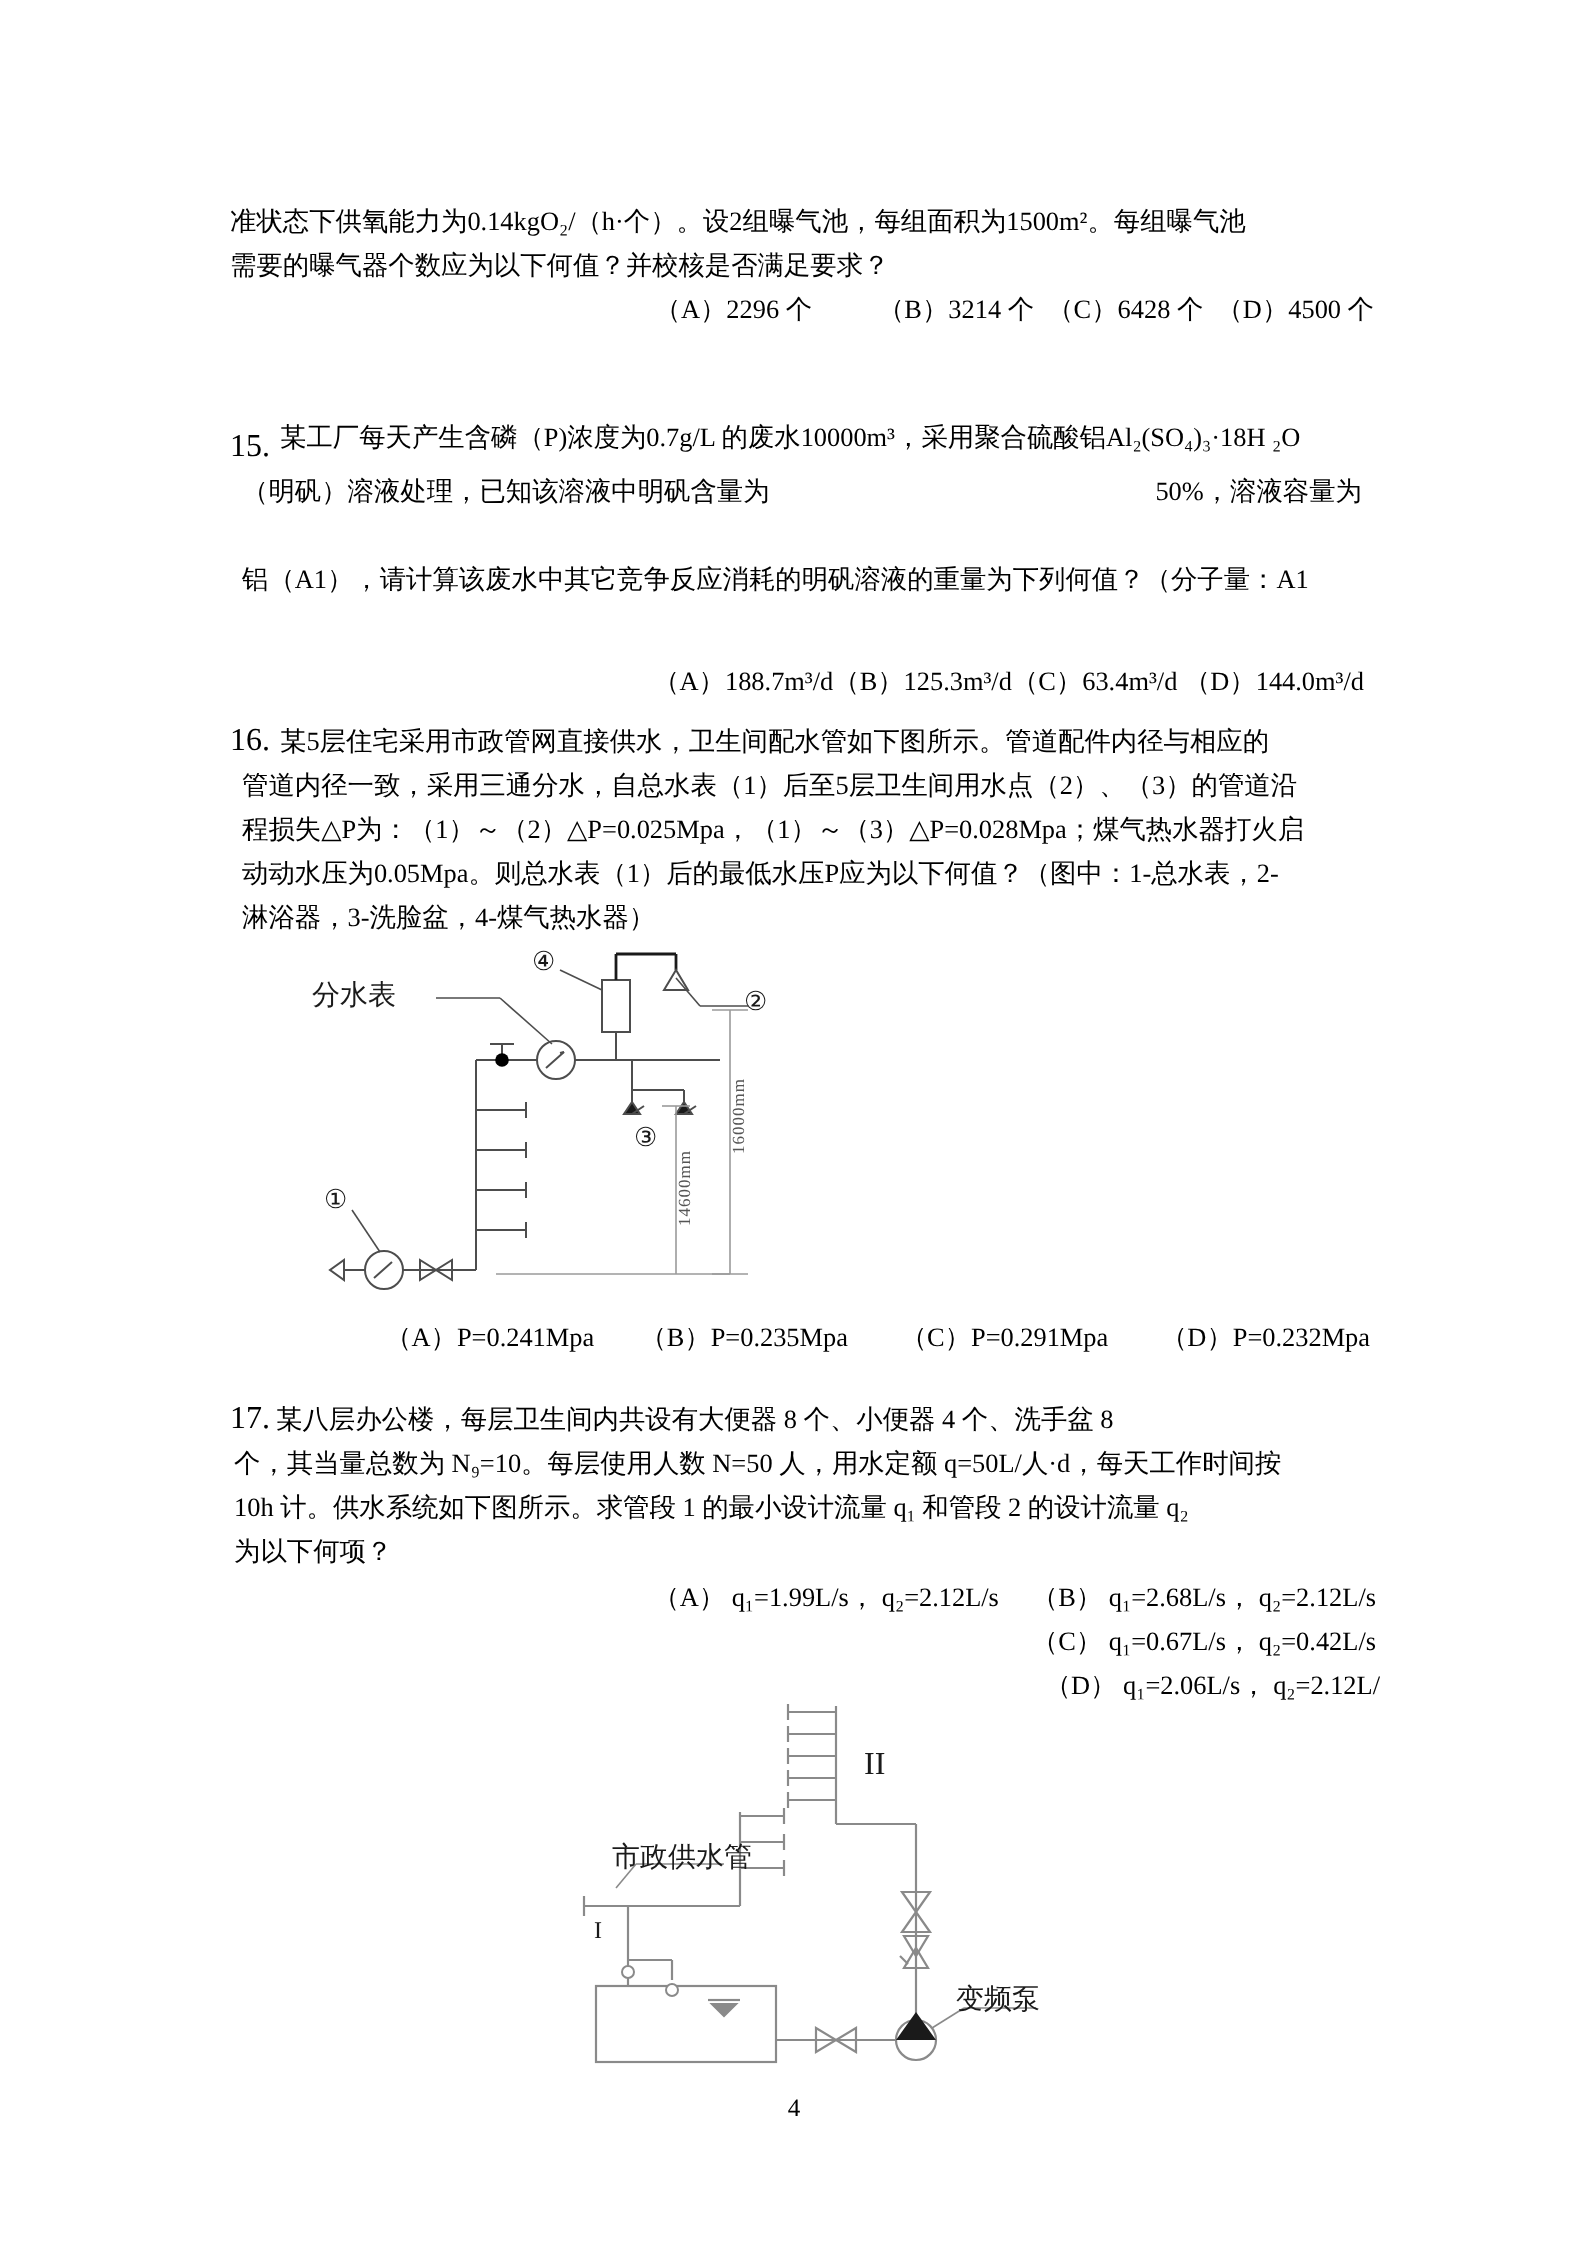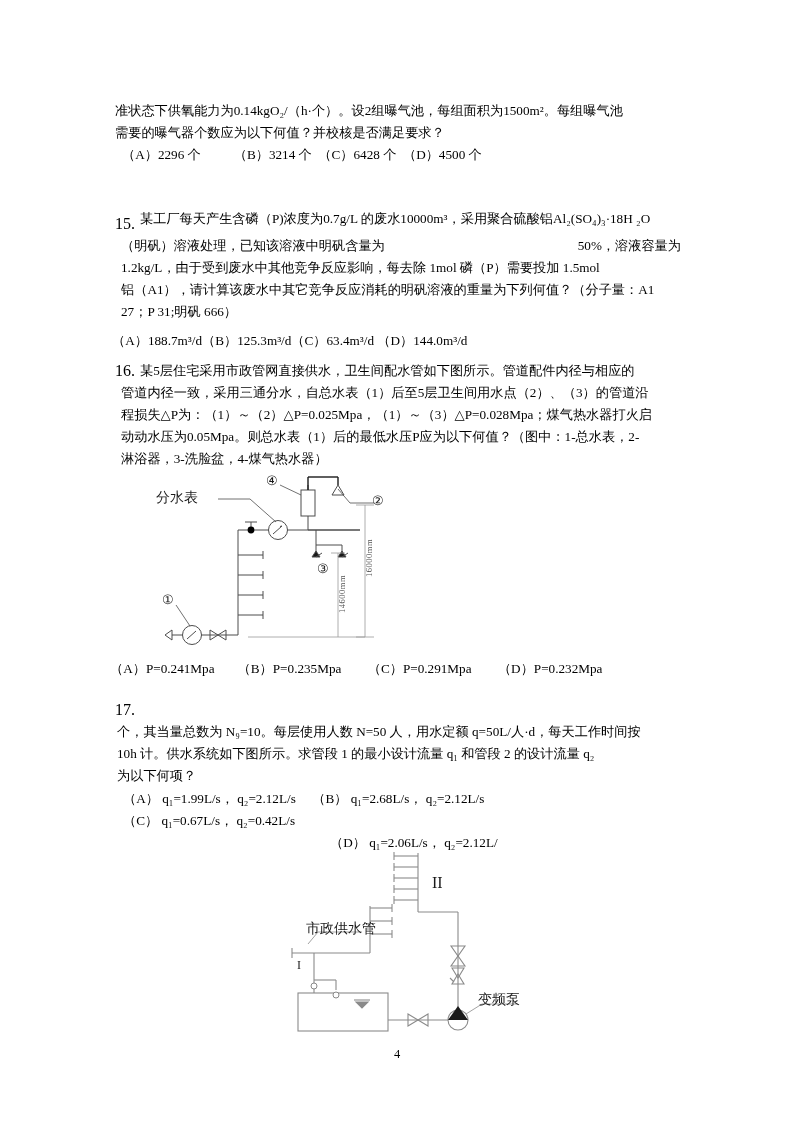--- a/index.html
+++ b/index.html
@@ -18,20 +18,21 @@
   .page {
     position: absolute;
     left: 0; top: 0;
     width: 794px;
     height: 1123px;
     margin-top: 40px;
   }
   .block {
     position: absolute;
     box-sizing: border-box;
+    text-align: right;
   }
   .para {
     font-size: 13.2px;
     line-height: 22px;
     text-align: justify;
     letter-spacing: 0px;
   }
   .para-line {
     white-space: pre-wrap;
   }
@@ -81,23 +82,21 @@
   <div class="block opts" style="left:122px; top:104px; width:565px;">（A）2296 个          （B）3214 个  （C）6428 个  （D）4500 个</div>
 
   <div class="block qnum" style="left:115px; top:175px;">15.</div>
   <div class="block para" style="left:140px; top:168px; width:545px;">某工厂每天产生含磷（P)浓度为0.7g/L 的废水10000m³，采用聚合硫酸铝Al₂(SO₄)₃·18H ₂O</div>
 
   <div class="block para" style="left:121px; top:195px; width:560px; display:flex; justify-content:space-between;">
     <span>（明矾）溶液处理，已知该溶液中明矾含量为</span>
     <span>50%，溶液容量为</span>
   </div>
 
-  <div class="block para" style="left:121px; top:217px; width:562px;">1.2kg/L，由于受到废水中其他竞争反应影响，每去除    1mol     磷（P）需要投加    1.5mol</div>
   <div class="block para" style="left:121px; top:239px; width:562px;">铝（A1），请计算该废水中其它竞争反应消耗的明矾溶液的重量为下列何值？（分子量：A1</div>
-  <div class="block para" style="left:121px; top:261px; width:562px;">27；P 31;明矾 666）</div>
   <div class="block opts" style="left:112px; top:290px; width:570px;">（A）188.7m³/d（B）125.3m³/d（C）63.4m³/d （D）144.0m³/d</div>
 
   <div class="block qnum" style="left:115px; top:322px;">16.</div>
   <div class="block para" style="left:140px; top:320px; width:545px;">某5层住宅采用市政管网直接供水，卫生间配水管如下图所示。管道配件内径与相应的</div>
   <div class="block para" style="left:121px; top:342px; width:562px;">管道内径一致，采用三通分水，自总水表（1）后至5层卫生间用水点（2）、（3）的管道沿</div>
   <div class="block para" style="left:121px; top:364px; width:562px;">程损失△P为：（1）～（2）△P=0.025Mpa，（1）～（3）△P=0.028Mpa；煤气热水器打火启</div>
   <div class="block para" style="left:121px; top:386px; width:562px;">动动水压为0.05Mpa。则总水表（1）后的最低水压P应为以下何值？（图中：1-总水表，2-</div>
   <div class="block para" style="left:121px; top:408px; width:562px;">淋浴器，3-洗脸盆，4-煤气热水器）</div>
 
   <div class="figure" style="left:160px; top:425px; width:290px; height:185px;">
@@ -196,20 +195,21 @@
     <div class="fig-label" style="left:212px; top:28px; font-size:13px;">②</div>
     <div class="fig-label" style="left:157px; top:96px; font-size:13px;">③</div>
     <div class="fig-label" style="left:106px; top:8px; font-size:13px;">④</div>
     <div class="fig-label vert" style="left:204px; top:74px; color:#555;">16000mm</div>
     <div class="fig-label vert" style="left:177px; top:110px; color:#555;">14600mm</div>
   </div>
 
   <div class="block opts" style="left:110px; top:618px; width:575px;">（A）P=0.241Mpa       （B）P=0.235Mpa        （C）P=0.291Mpa        （D）P=0.232Mpa</div>
 
   <div class="block qnum" style="left:115px; top:661px;">17.</div>
+  <div class="block para" style="left:138px; top:659px; width:548px;">某八层办公楼，每层卫生间内共设有大便器    8    个、小便器    4    个、洗手盆    8</div>
   <div class="block para" style="left:117px; top:681px; width:568px;">个，其当量总数为 N₉=10。每层使用人数 N=50 人，用水定额 q=50L/人·d，每天工作时间按</div>
   <div class="block para" style="left:117px; top:703px; width:568px;">10h  计。供水系统如下图所示。求管段  1  的最小设计流量  q₁ 和管段 2  的设计流量  q₂</div>
   <div class="block para" style="left:117px; top:725px; width:568px;">为以下何项？</div>
 
   <div class="block opts" style="left:123px; top:748px; width:565px;">（A） q₁=1.99L/s， q₂=2.12L/s     （B） q₁=2.68L/s， q₂=2.12L/s</div>
   <div class="block opts" style="left:123px; top:770px; width:565px;">（C） q₁=0.67L/s， q₂=0.42L/s</div>
   <div class="block opts" style="left:330px; top:792px; width:360px;">（D） q₁=2.06L/s， q₂=2.12L/</div>
 
   <div class="figure" style="left:270px; top:808px; width:295px; height:195px;">
     <svg width="295" height="195" viewBox="0 0 295 195" xmlns="http://www.w3.org/2000/svg">

